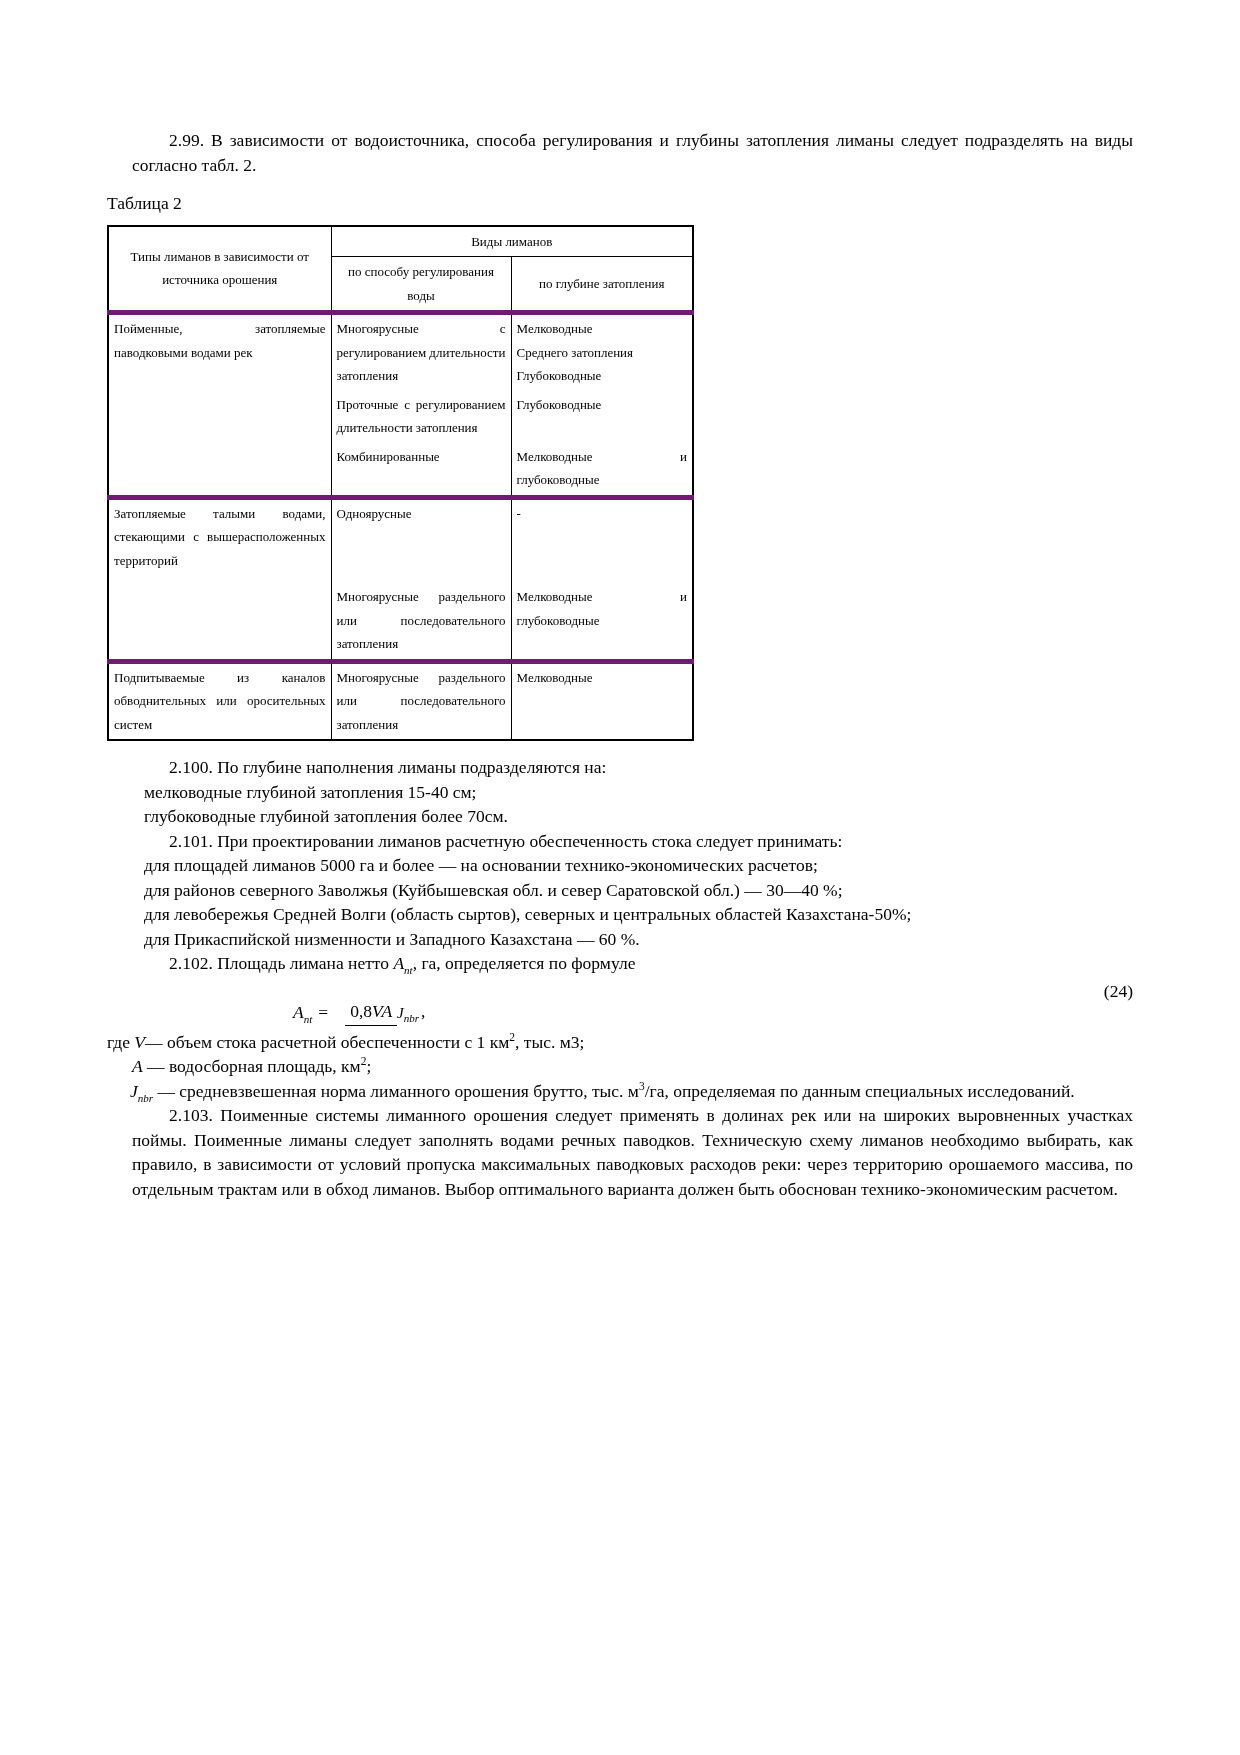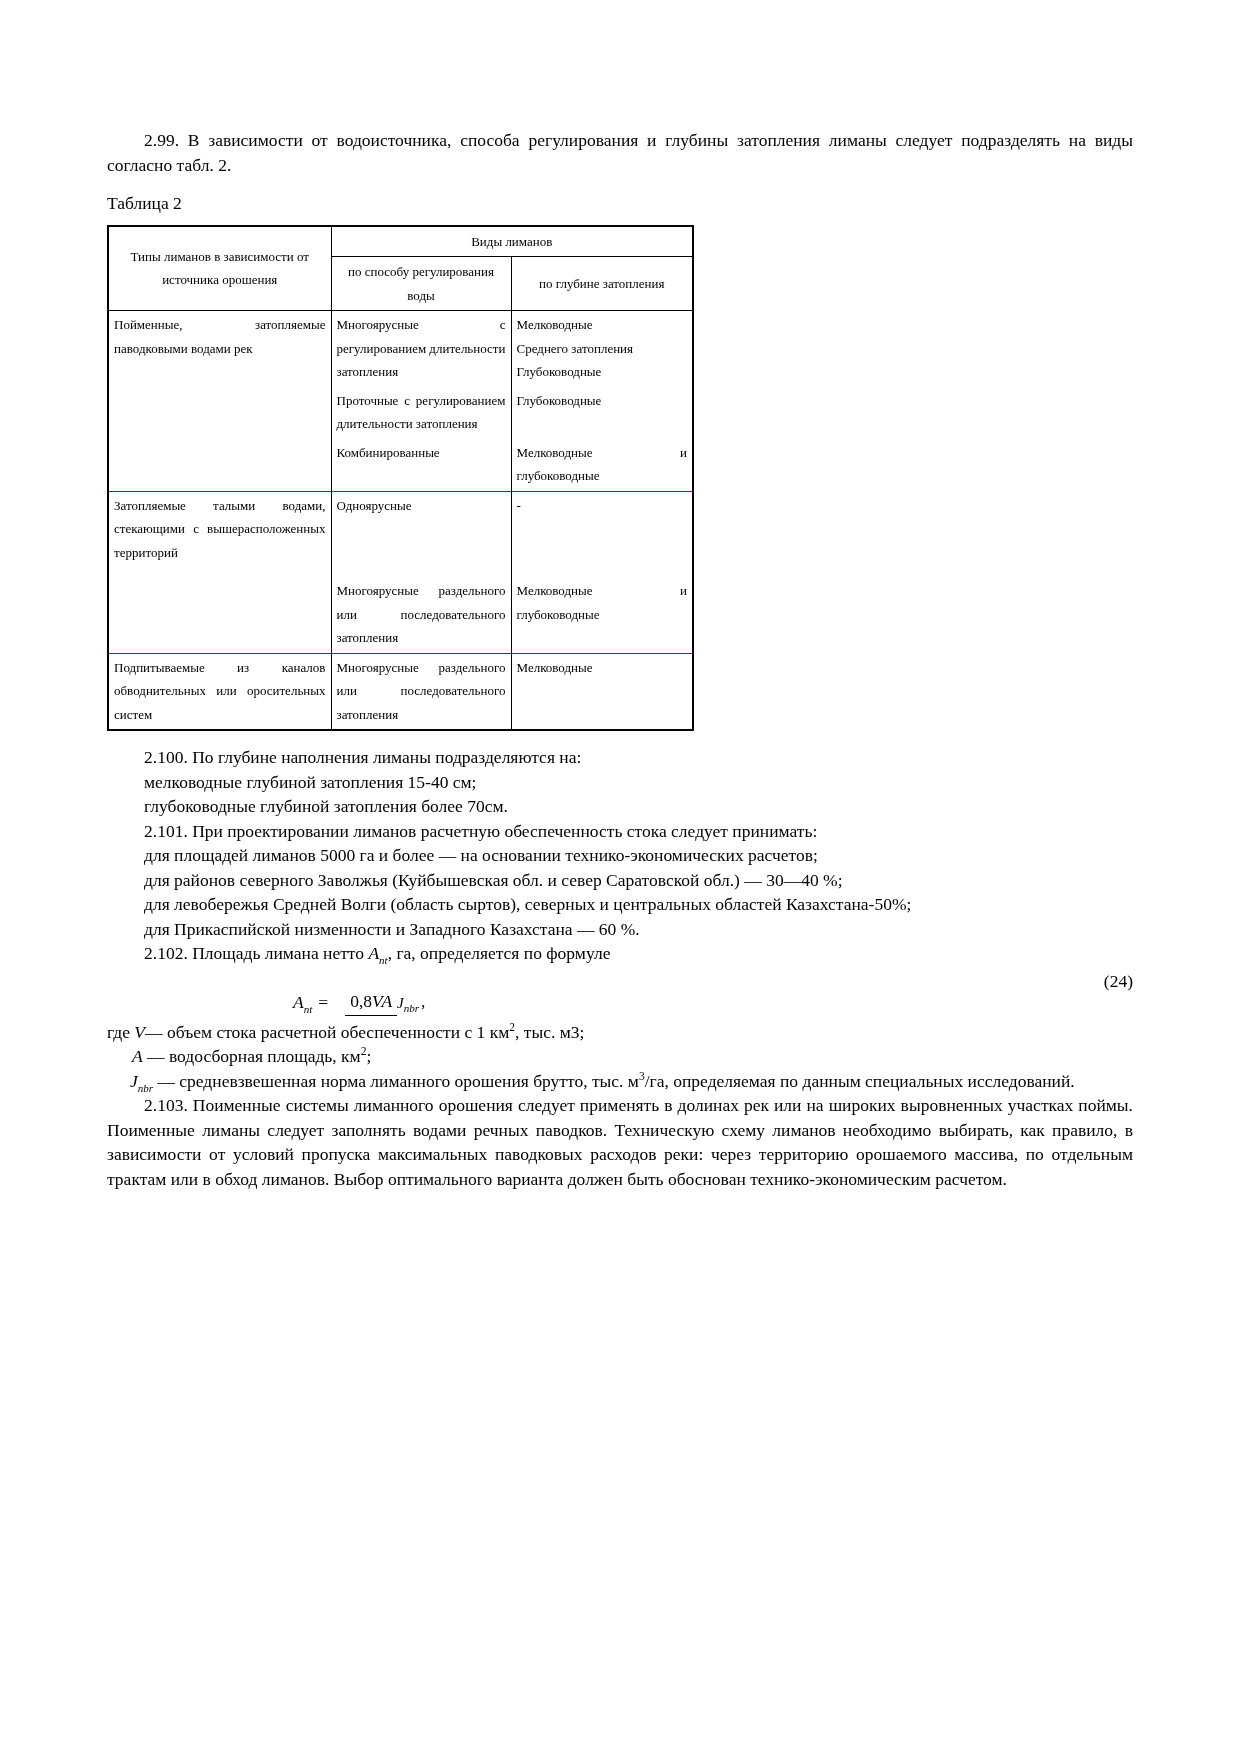--- a/index.html
+++ b/index.html
@@ -5,21 +5,21 @@
   * { margin:0; padding:0; box-sizing:border-box; }
   html,body { background:#ffffff; }
   body {
     width:1240px; min-height:1755px;
     color:#000;
     font-family:"Liberation Serif", serif;
     font-size:17.5px; line-height:24.5px;
   }
   .page { padding:128px 107px 60px 107px; }
 
-  p.body { text-align:justify; text-indent:37px; }
+  p.body { text-align:justify; text-indent:37px;margin-left:25px; }
   p.item { text-align:justify; text-indent:37px; }
 
   .table-caption { width:585px; text-align:left; margin:14px 0 9px 0; }
 
   table.limans {
     width:585px; border-collapse:collapse;
     border:2px solid #000;
     line-height:23.5px; font-size:13px;
     table-layout:fixed;
   }
@@ -27,21 +27,21 @@
     border-left:1px solid #000; border-right:1px solid #000;
     padding:2px 5px 3px 5px;
     vertical-align:top;
     text-align:justify;
   }
   table.limans tr.hdr td {
     text-align:center; vertical-align:middle;
     border-bottom:1px solid #000;
     padding:3px 5px;
   }
-  table.limans tr.gstart td { border-top:1px solid #701a75; }
+  table.limans tr.gstart td { border-top:5px solid #701a75; }
   td.pre { white-space:pre-line; }
   td.dash { text-align:center; }
   tr.spacer td { height:86px; }
 
   .formula-block { margin:3px 0 4px 0; }
   .eq-number { text-align:right; }
   .eq-body { display:flex; align-items:center; width:max-content; margin:-4px 0 0 186px; }
   .eq-eqsign { margin-left:6px; }
   .frac { display:inline-flex; flex-direction:row; align-items:center; margin-left:17px; }
   .frac .num { border-bottom:1px solid #000; padding:0 5px 1px 5px; }

